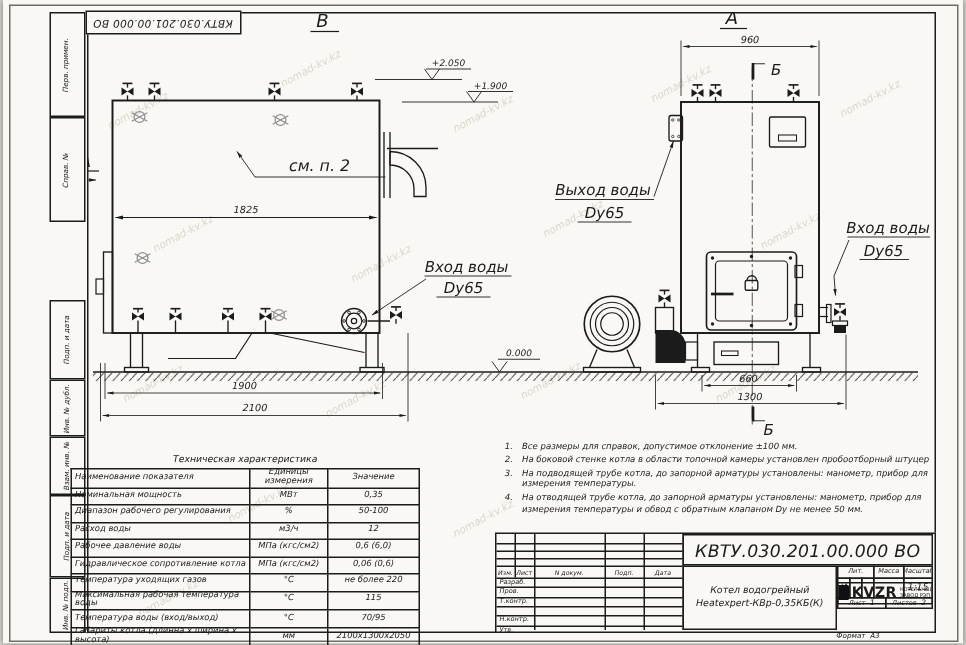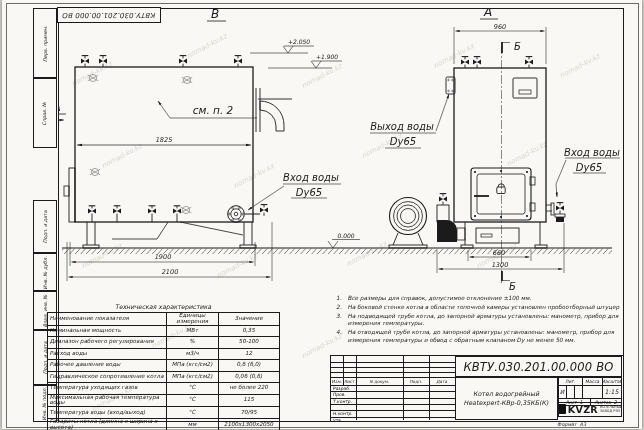--- a/index.html
+++ b/index.html
@@ -413,21 +413,21 @@
     <div class="sc" style="left:251px;top:28.5px;width:21px;height:14.5px"></div>
     <div class="sc" style="left:271px;top:28.5px;width:20px;height:14.5px;font-size:6.3px">1:15</div>
     <div class="sc" style="left:227px;top:42px;width:33px;height:8px;gap:3px">
       <span>Лист</span>
         <span style="font-size:5px">1</span>
     </div>
     <div class="sc" style="left:259px;top:42px;width:32px;height:8px;gap:3px">
       <span>Листов</span>
         <span style="font-size:5px">2</span>
     </div>
-    <div class="sc" style="left:227px;top:46px;width:64px;height:14.5px">
+    <div class="sc" style="left:227px;top:32px;width:64px;height:14.5px">
       <div class="logo-row">
         <div class="logo-mark"></div>
         <span class="logo-txt">KVZR</span>
         <div class="logo-co">
           <div>КОТЕЛЬНЫЙ</div>
           <div>ЗАВОД РЭП</div>
         </div>
       </div>
     </div>
   </div>

